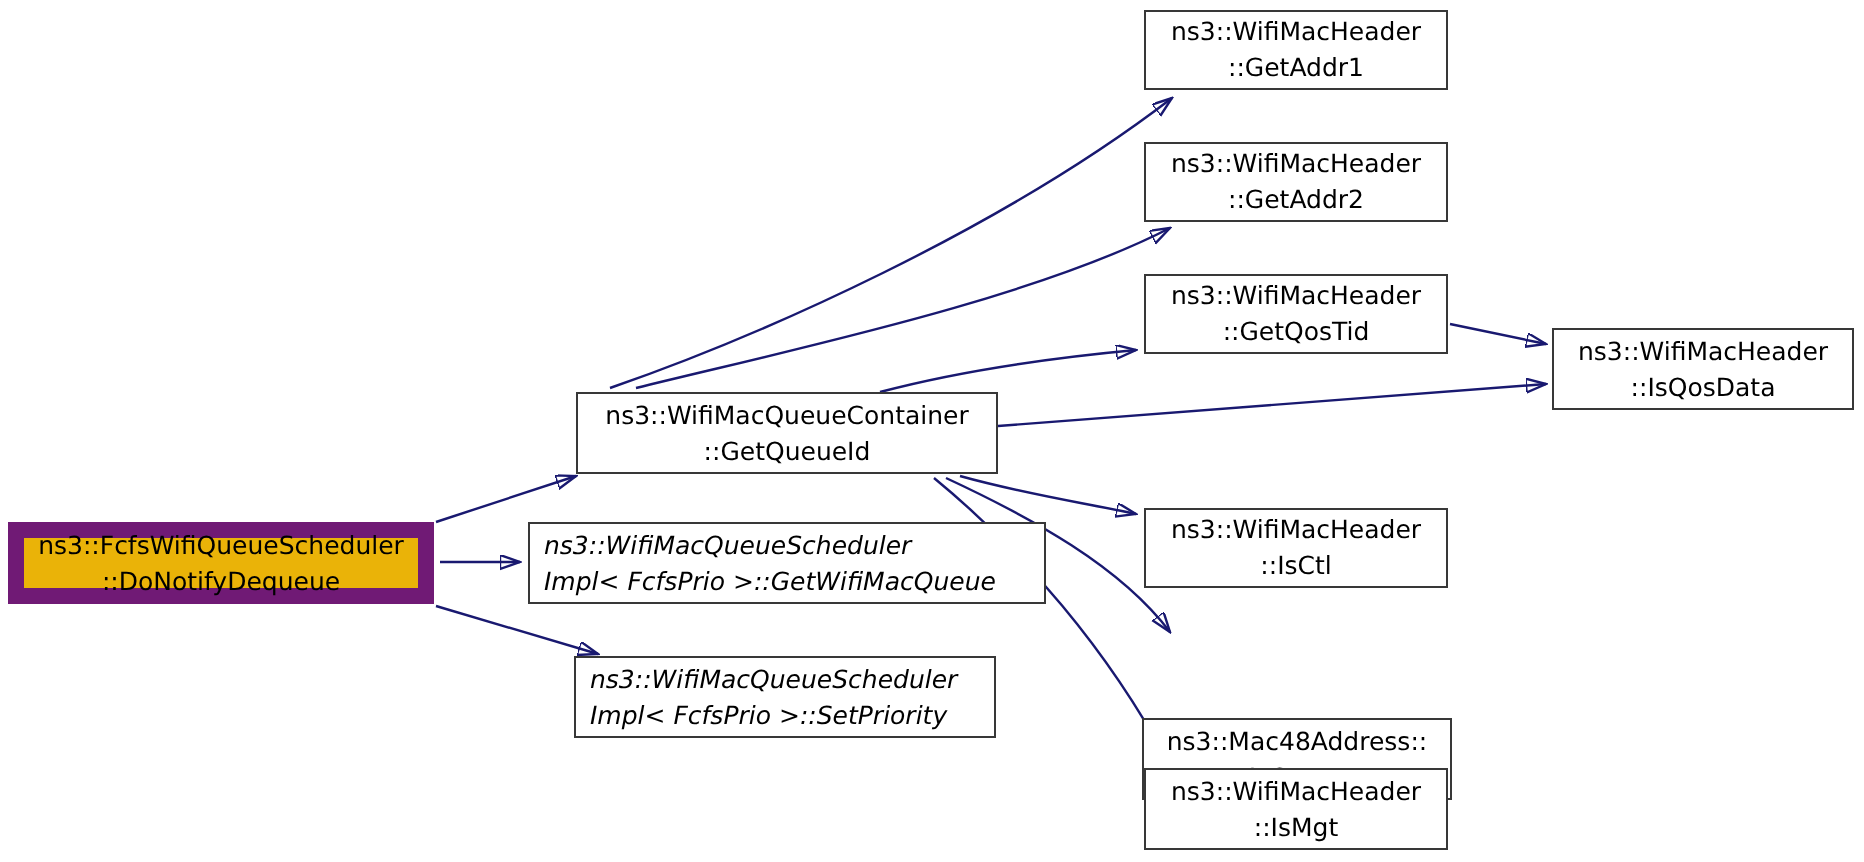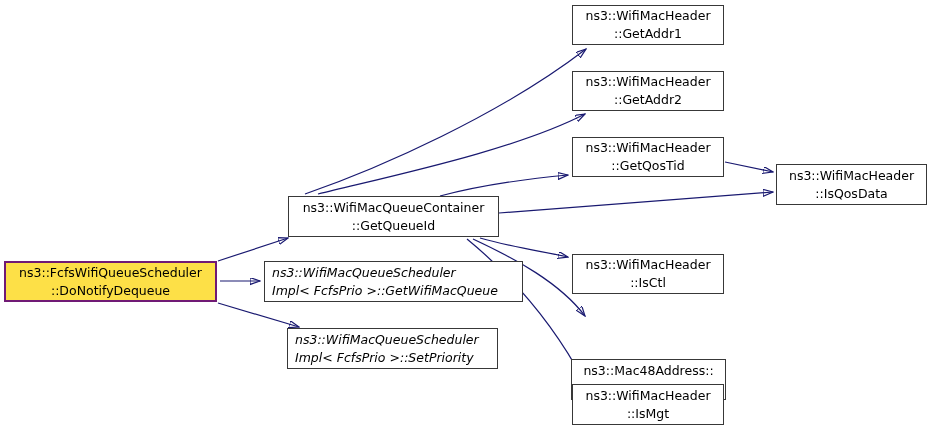--- a/index.html
+++ b/index.html
@@ -10,21 +10,21 @@
   .node{
     position:absolute;box-sizing:border-box;
     background:#ffffff;border:1px solid #383838;color:#000000;
     font-size:12.5px;line-height:18px;
     display:flex;align-items:center;justify-content:center;
     padding:1px 16px;cursor:pointer;
   }
   .node .lbl{white-space:pre-line;text-align:center;}
   .node.left{justify-content:flex-start;padding-left:7px;}
   .node.left .lbl{text-align:left;font-style:italic;}
-  .node.hl{background:#fde047;border:2px solid #701a75;cursor:default;}
+  .node.hl{background:#eab308;border:8px solid #701a75;cursor:default;}
   
   #n0{left:4px;  top:261px;width:213px;height:41px;}
   #n1{left:288px;top:196px;width:211px;height:41px;}
   #n2{left:264px;top:261px;width:259px;height:41px;}
   #n3{left:287px;top:328px;width:211px;height:41px;}
   #n4{left:572px;top:5px;  width:152px;height:40px;}
   #n5{left:572px;top:71px; width:152px;height:40px;}
   #n6{left:572px;top:137px;width:152px;height:40px;}
   #n7{left:776px;top:164px;width:151px;height:41px;}
   #n8{left:572px;top:254px;width:152px;height:40px;}

